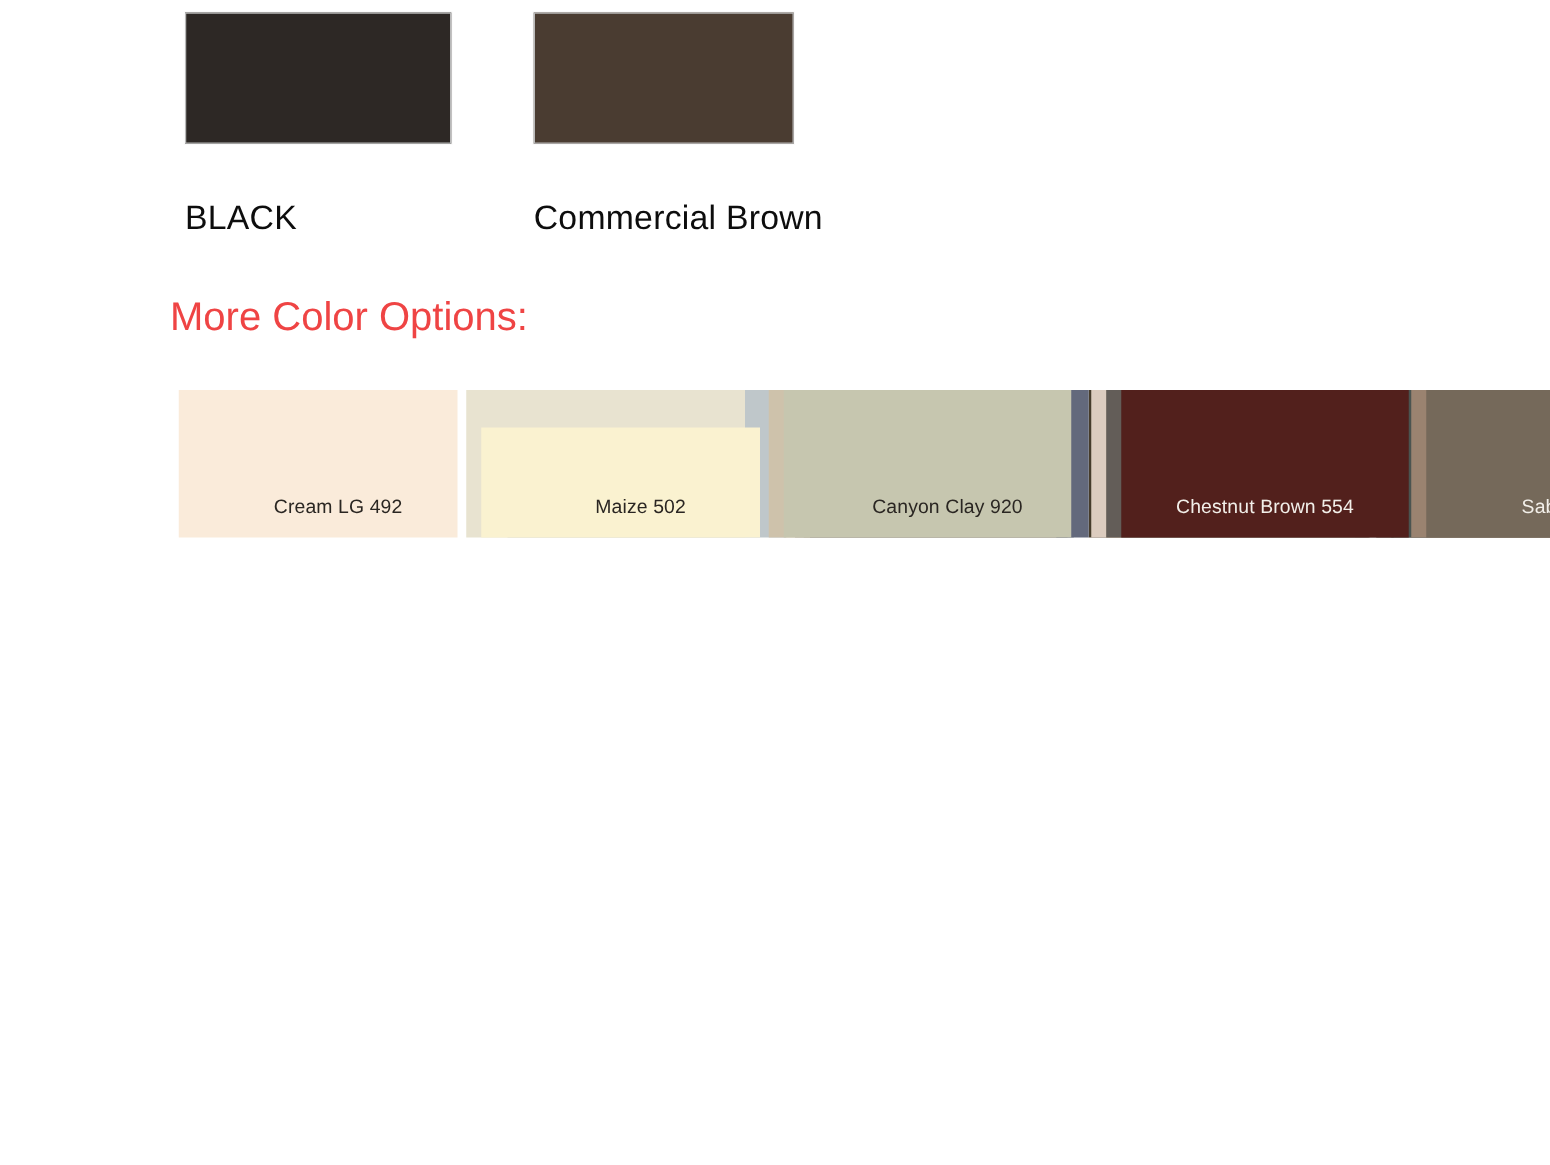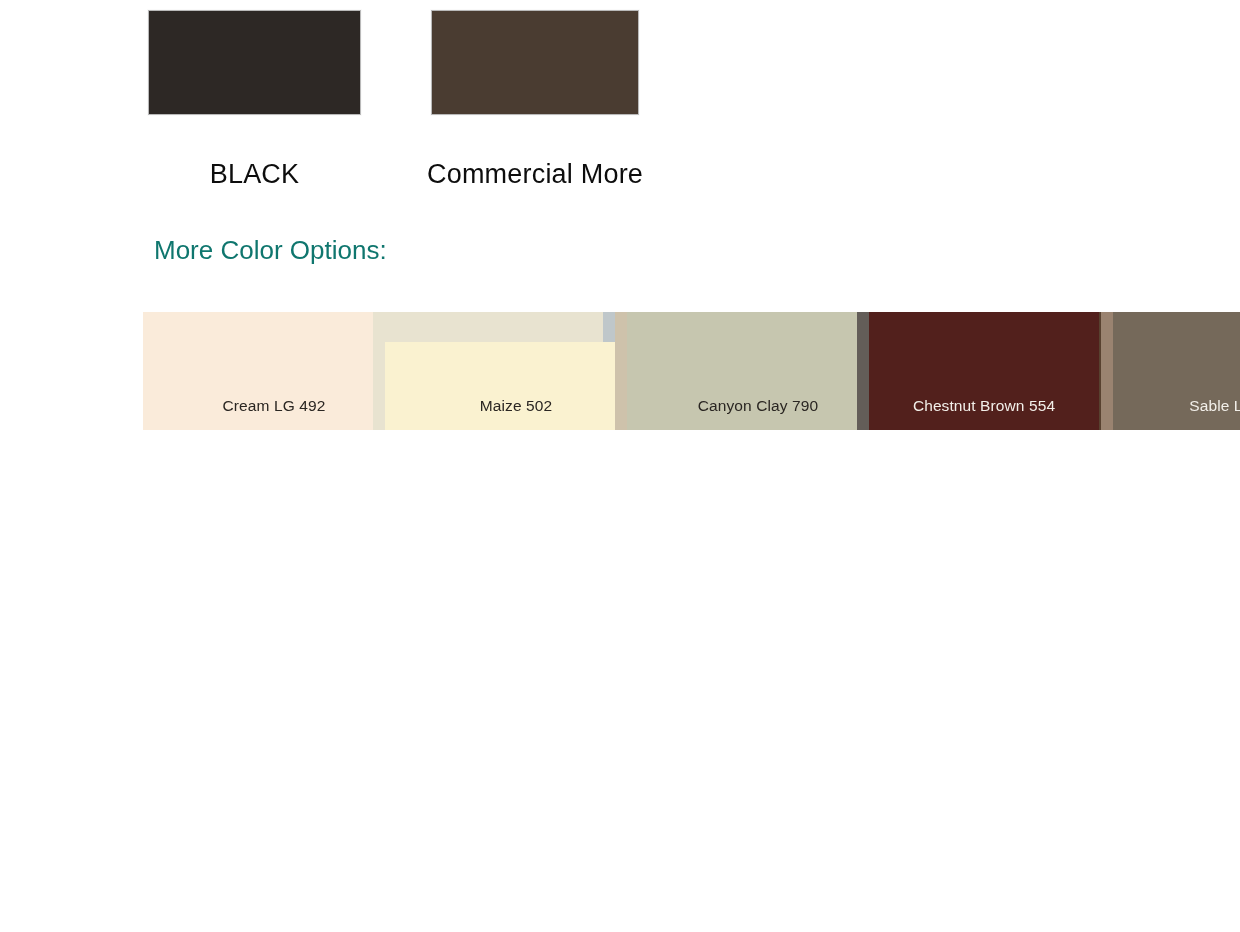--- a/index.html
+++ b/index.html
@@ -26,21 +26,20 @@
   .featured-swatches {
     position: absolute;
     left: 148px;
     top: 10px;
     display: flex;
     align-items: flex-start;
   }
   .featured-item {
     display: flex;
     flex-direction: column;
-    align-items: center;
   }
   .featured-chip {
     border: 1px solid #b9b9b9;
     box-sizing: border-box;
     box-shadow: 0 0 0 1px #fafafa;
   }
   .featured-label {
     margin-top: 46px;
     font-size: 27px;
     line-height: 1;
@@ -54,25 +53,25 @@
     flex: 0 0 auto;
   }
   .featured-gap-2 {
     width: 60px;
     flex: 0 0 auto;
   }
 
   
   #more-colors-heading {
     position: absolute;
-    left: 154px;
+    left: 136px;
     top: 236px;
-    font-size: 26px;
+    font-size: 32px;
     line-height: 1.1;
-    color: #0f766e;
+    color: #ef4444;
     white-space: nowrap;
   }
 
   
   #palette-grid {
     position: absolute;
     left: 143px;
     top: 312px;
     width: 952px;
     display: grid;
@@ -89,21 +88,21 @@
   }
   .grid-cell {
     position: relative;
     box-sizing: border-box;
     display: flex;
     align-items: flex-end;
     justify-content: center;
     overflow: hidden;
   }
   .grid-cell.col-1 { width: 230px; }
-  .grid-cell.col-2 { width: 230px; }
+  .grid-cell.col-2 { width: 230px; margin-left: 28px; }
   .grid-cell.col-3 { width: 218px; }
   .grid-cell.col-4 { width: 231px; }
   .cell-gap-a { width: 12px; flex: 0 0 auto; }
   .cell-gap-b { width: 14px; flex: 0 0 auto; }
   .cell-gap-c { width: 17px; flex: 0 0 auto; }
 
   .swatch-label {
     font-size: 15.5px;
     line-height: 1;
     padding-bottom: 17px;
@@ -124,21 +123,21 @@
 
     <div class="featured-item">
       <div class="featured-chip" style="background: rgb(45, 40, 37); width: 213px; height: 105px;"></div>
       <div class="featured-label">BLACK</div>
     </div>
 
     <div class="featured-gap"></div>
 
     <div class="featured-item">
       <div class="featured-chip" style="background: rgb(74, 60, 49); width: 208px; height: 105px;"></div>
-      <div class="featured-label">Commercial More</div>
+      <div class="featured-label">Commercial Brown</div>
     </div>
 
     <div class="featured-gap-2"></div>
 
 
   </div>
 </div>
 
 <div id="more-colors-heading">More Color Options:</div>
 
@@ -202,21 +201,21 @@
       <div class="grid-cell col-2" style="background: rgb(99, 93, 88);">
         <div class="swatch-label light-text">Windswept Smoke 506</div>
       </div>
       <div class="cell-gap-b"></div>
       <div class="grid-cell col-3" style="background: rgb(154, 131, 112);">
         <div class="swatch-label dark-text">Dark Drift 557</div>
       </div>
     </div>
     <div class="grid-row">
       <div class="grid-cell col-1" style="background: rgb(198, 198, 175);">
-        <div class="swatch-label dark-text">Canyon Clay 790</div>
+        <div class="swatch-label dark-text">Canyon Clay 920</div>
       </div>
       <div class="cell-gap-a"></div>
       <div class="grid-cell col-2" style="background: rgb(82, 32, 28);">
         <div class="swatch-label light-text">Chestnut Brown 554</div>
       </div>
       <div class="cell-gap-b"></div>
       <div class="grid-cell col-3" style="background: rgb(117, 105, 90);">
         <div class="swatch-label light-text">Sable LG</div>
       </div>
     </div>

